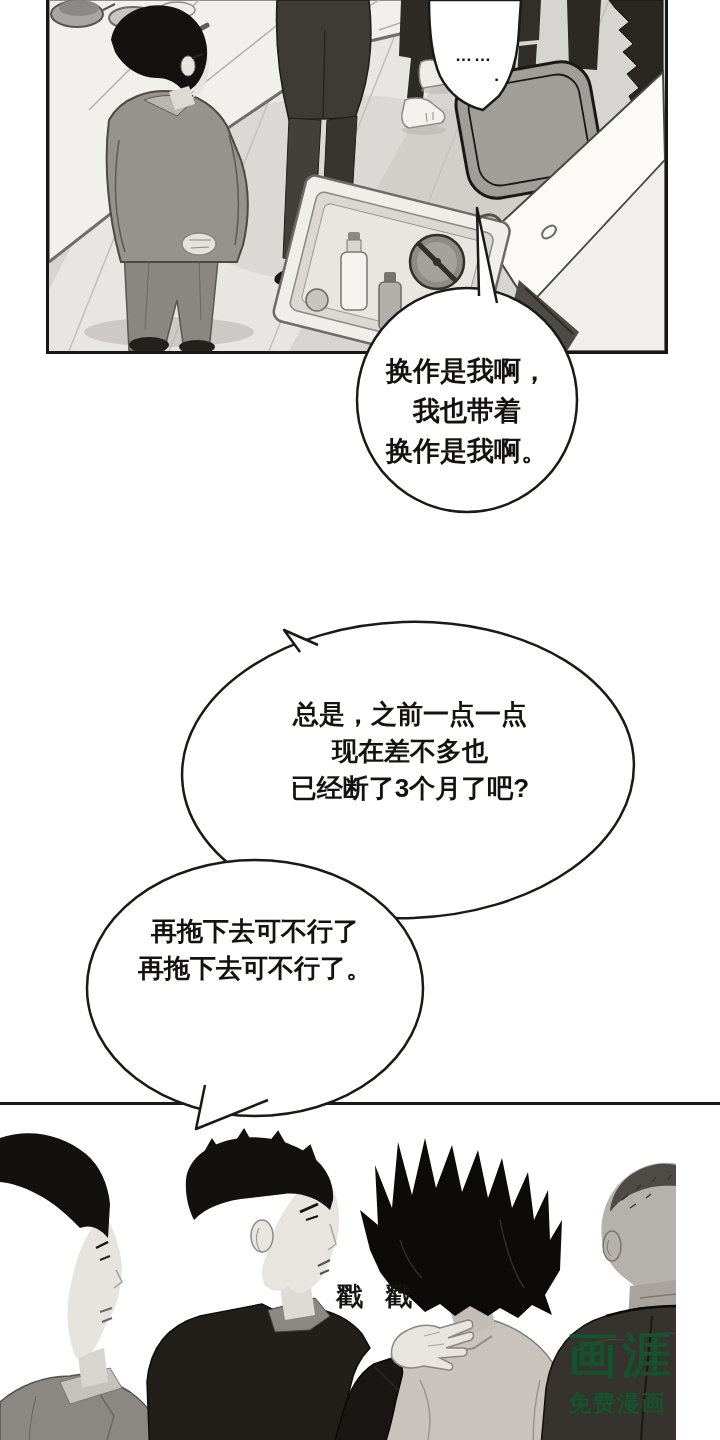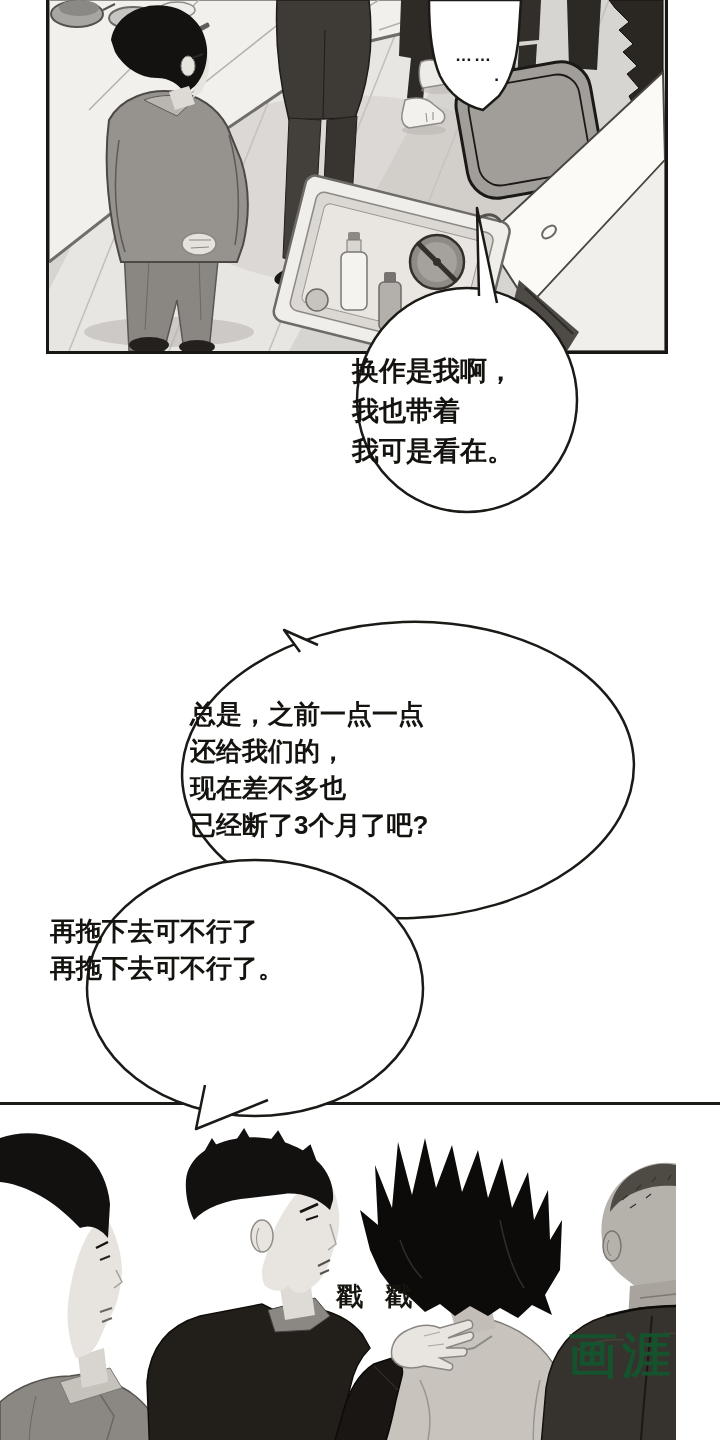--- a/index.html
+++ b/index.html
@@ -9,21 +9,21 @@
   
   #panel1{position:absolute;left:46px;top:0;width:622px;height:354px;box-sizing:border-box;
           border:3px solid #191714;border-top:none;background:#d8d6d3;overflow:hidden;}
   #panel1 svg{position:absolute;left:0;top:0;}
   .mini-bubble-text{position:absolute;left:382px;top:46px;width:86px;text-align:center;
                     font-weight:700;font-size:17px;line-height:20px;letter-spacing:2px;color:#15130f;}
   .mini-bubble-text .mini-period{display:block;text-align:right;padding-right:16px;margin-top:0;}
   
   #bubbles{position:absolute;left:0;top:0;width:720px;height:1440px;pointer-events:none;}
   
-  .btxt{position:absolute;font-weight:700;color:#15130f;text-align:left;}
+  .btxt{position:absolute;font-weight:700;color:#15130f;text-align:center;}
   .btxt span{display:block;white-space:nowrap;}
   #b1txt{left:352px;top:351px;width:230px;font-size:27px;line-height:40px;}
   #b2txt{left:190px;top:696px;width:440px;font-size:26px;line-height:37px;}
   #b3txt{left:50px;top:913px;width:410px;font-size:26px;line-height:37px;}
   
   #panel2{position:absolute;left:0;top:1120px;width:676px;height:338px;background:#ffffff;overflow:hidden;}
   #sfx{position:absolute;left:336px;top:158px;font-weight:700;font-size:27px;color:#16140f;
        transform:scaleY(.95);white-space:nowrap;}
   #sfx .sfx-gap{display:inline-block;width:22px;}
   #watermark{position:absolute;left:568px;top:210px;width:150px;color:#14532d;}
@@ -229,20 +229,21 @@
         <path d="M574,232 C590,222 608,218 624,220 M700,220 C688,214 674,212 660,214" stroke="#474339" stroke-width="1.5" fill="none"></path>
       </g>
     </svg>
 
     <div id="sfx">
       <span>戳</span><span class="sfx-gap"></span><span>戳</span>
     </div>
 
     <div id="watermark">
       <div class="wm-logo">画涯</div>
+      <div class="wm-tag">免费漫画</div>
     </div>
   </div>
 
   <svg id="bubbles" viewBox="0 0 720 1440">
 
     <line x1="0" y1="1103.5" x2="720" y2="1103.5" stroke="#1c1a17" stroke-width="3"></line>
 
     <g>
       <ellipse cx="467" cy="400" rx="110" ry="112" fill="#ffffff" stroke="#1c1a17" stroke-width="2.5"></ellipse>
       <path d="M479,296 L477,208 L497,303" fill="#ffffff" stroke="#1c1a17" stroke-width="2.5" stroke-linejoin="round"></path>
@@ -255,25 +256,24 @@
 
     <g>
       <ellipse cx="255" cy="988" rx="168" ry="128" fill="#ffffff" stroke="#1c1a17" stroke-width="2.5"></ellipse>
       <path d="M205,1085 L196,1129 L268,1100" fill="#ffffff" stroke="#1c1a17" stroke-width="2.5" stroke-linejoin="round"></path>
     </g>
   </svg>
 
   <div id="b1txt" class="btxt">
     <span>换作是我啊，</span>
     <span>我也带着</span>
-    <span>我可是看在。</span>
+    <span>换作是我啊。</span>
   </div>
   <div id="b2txt" class="btxt">
     <span>总是，之前一点一点</span>
-    <span>还给我们的，</span>
     <span>现在差不多也</span>
     <span>已经断了3个月了吧?</span>
   </div>
   <div id="b3txt" class="btxt">
     <span>再拖下去可不行了</span>
     <span>再拖下去可不行了。</span>
   </div>
 
 </div>
 

